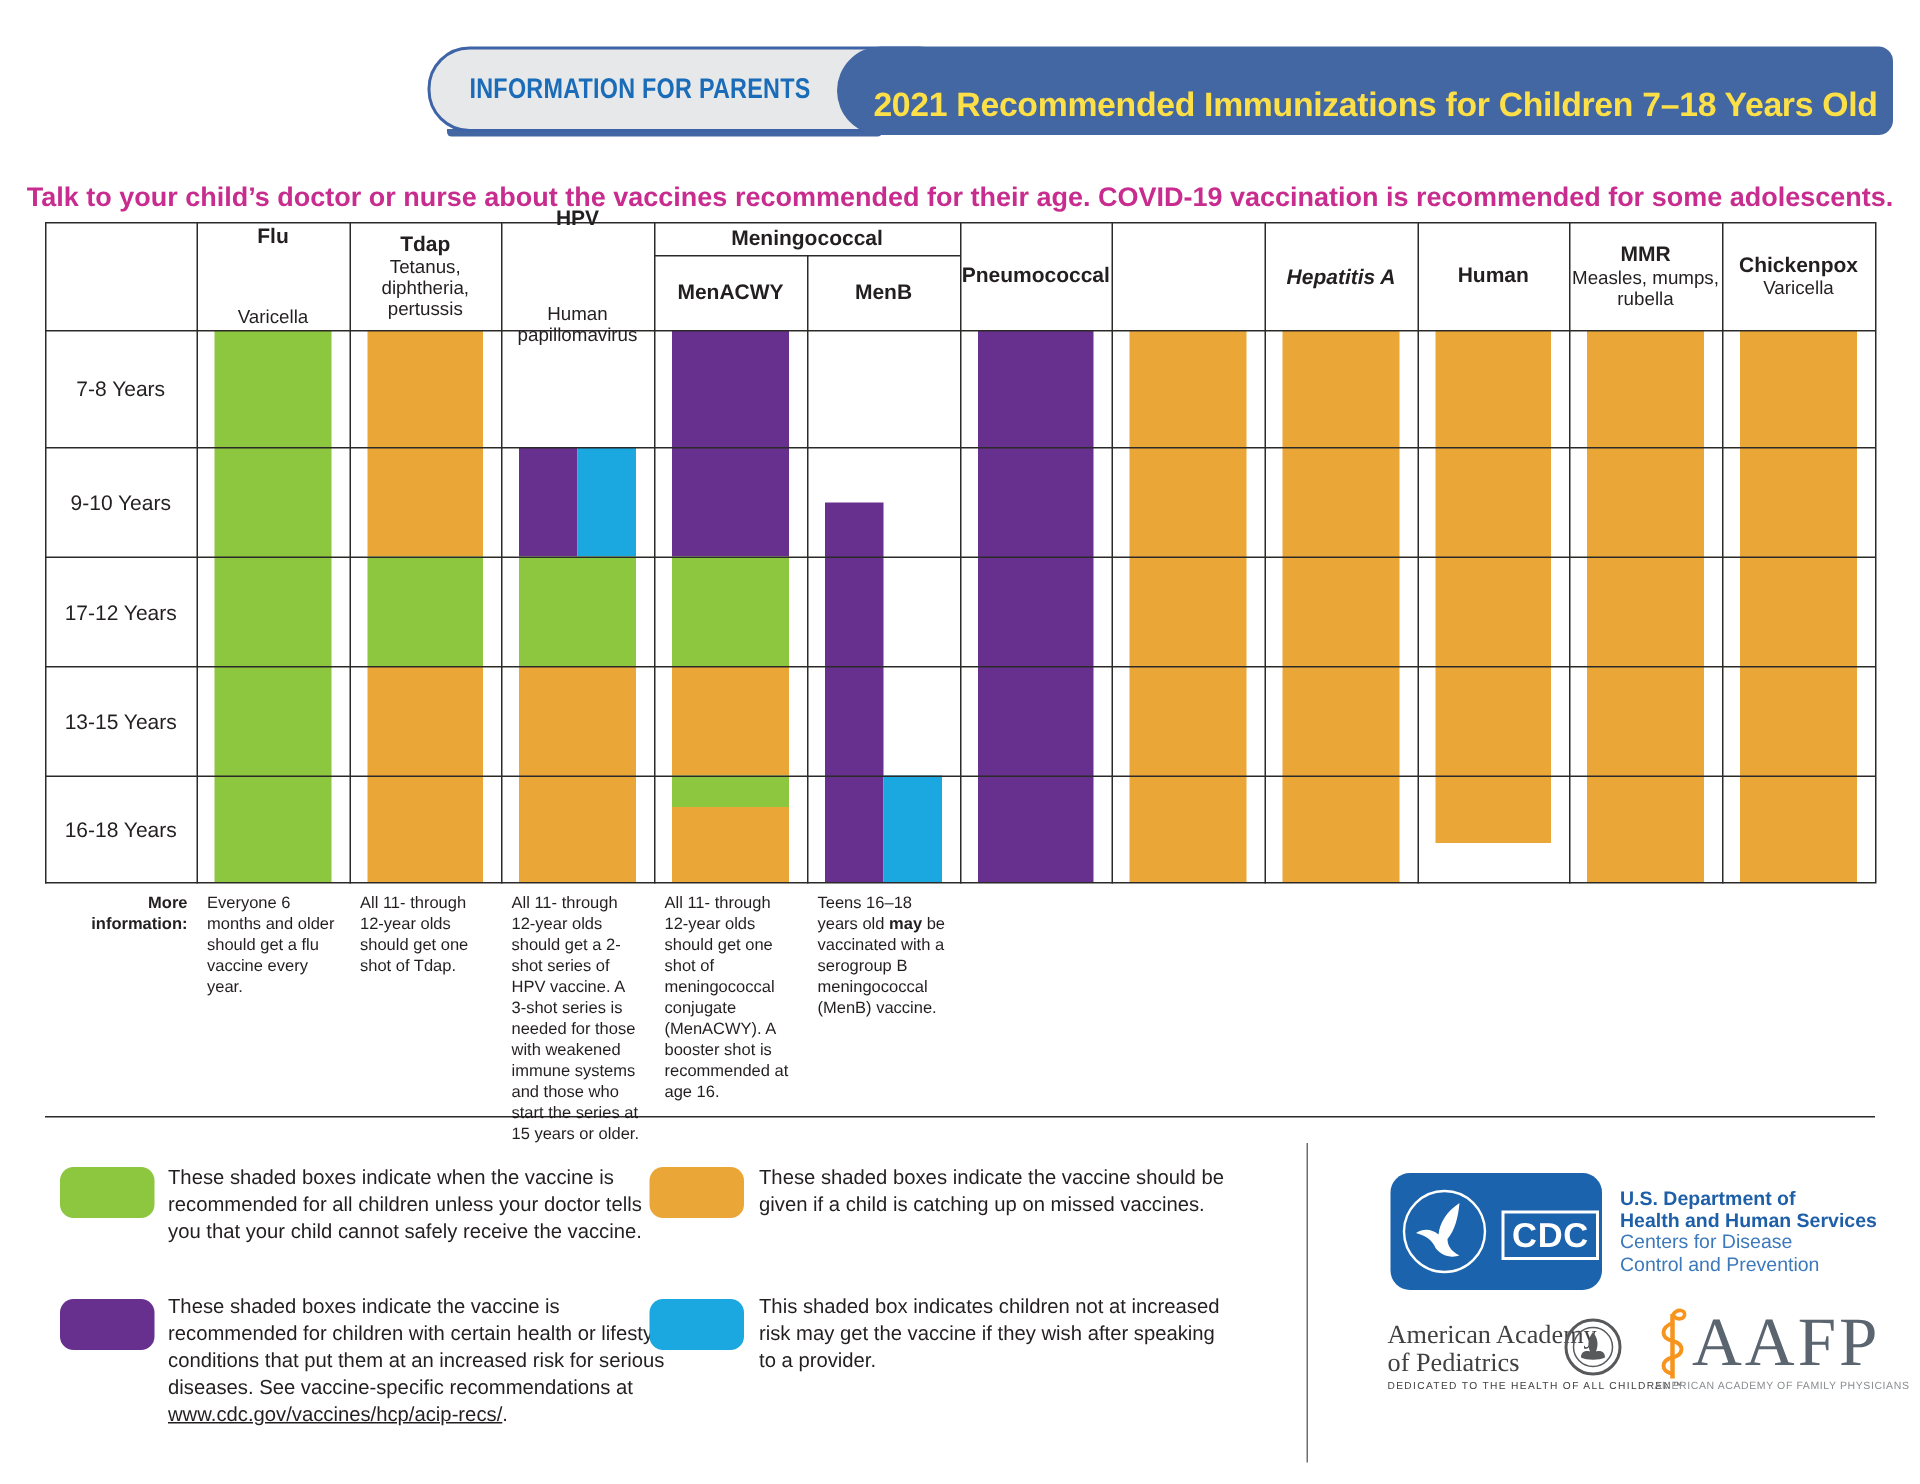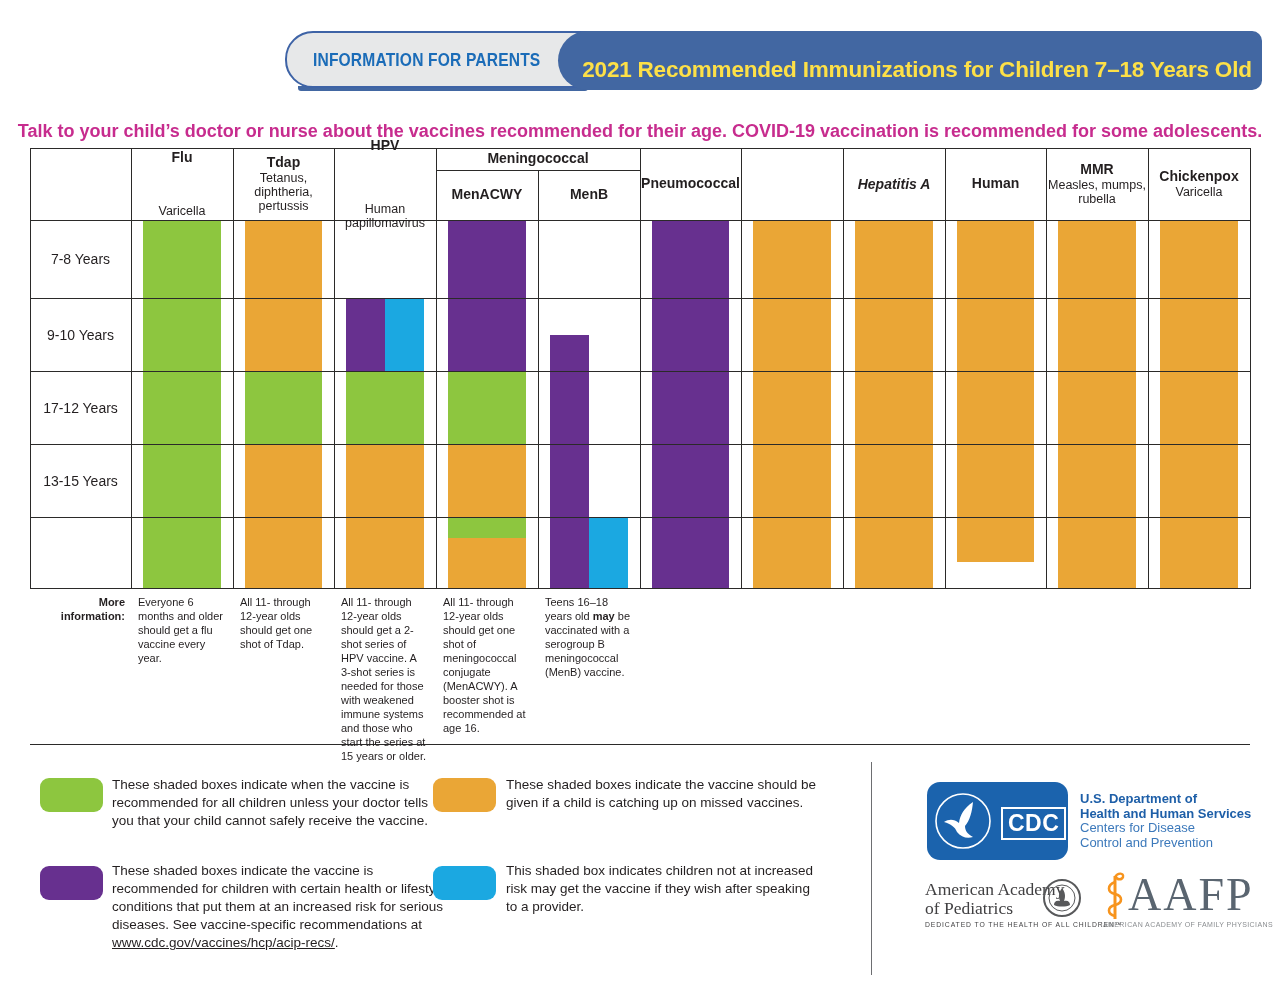--- a/index.html
+++ b/index.html
@@ -151,20 +151,21 @@
         <div class="sub">Measles, mumps, rubella</div>
       </div>
       <div class="hcell" style="left: 1120px; top: 0px; width: 98px; height: 72px;">
         <div class="nm">Chickenpox</div>
         <div class="sub">Varicella</div>
       </div>
       <div class="rowlab" style="left: 0px; top: 72px; width: 101px; height: 78px;">7-8 Years</div>
       <div class="rowlab" style="left: 0px; top: 150px; width: 101px; height: 73px;">9-10 Years</div>
       <div class="rowlab" style="left: 0px; top: 223px; width: 101px; height: 73px;">17-12 Years</div>
       <div class="rowlab" style="left: 0px; top: 296px; width: 101px; height: 73px;">13-15 Years</div>
+      <div class="rowlab" style="left: 0px; top: 369px; width: 101px; height: 71px;">16-18 Years</div>
       <div class="moreinfo" style="left: 5px; top: 448px; width: 90px;">More information:</div>
       <div class="info" style="left: 108px; top: 448px; width: 86px;"><span>Everyone 6 months and older should get a flu vaccine every year.</span></div>
       <div class="info" style="left: 210px; top: 448px; width: 85px;"><span>All 11- through 12-year olds should get one shot of Tdap.</span></div>
       <div class="info" style="left: 311px; top: 448px; width: 86px;"><span>All 11- through 12-year olds should get a 2-shot series of HPV vaccine. A 3-shot series is needed for those with weakened immune systems and those who start the series at 15 years or older.</span></div>
       <div class="info" style="left: 413px; top: 448px; width: 86px;"><span>All 11- through 12-year olds should get one shot of meningococcal conjugate (MenACWY). A booster shot is recommended at age 16.</span></div>
       <div class="info" style="left: 515px; top: 448px; width: 86px;"><span>Teens 16–18 years old </span><b>may</b><span> be vaccinated with a serogroup B meningococcal (MenB) vaccine.</span></div>
     </div>
 
   <div>
     <div class="swatch" style="left:40px;top:778px;background:var(--c-green);"></div>

